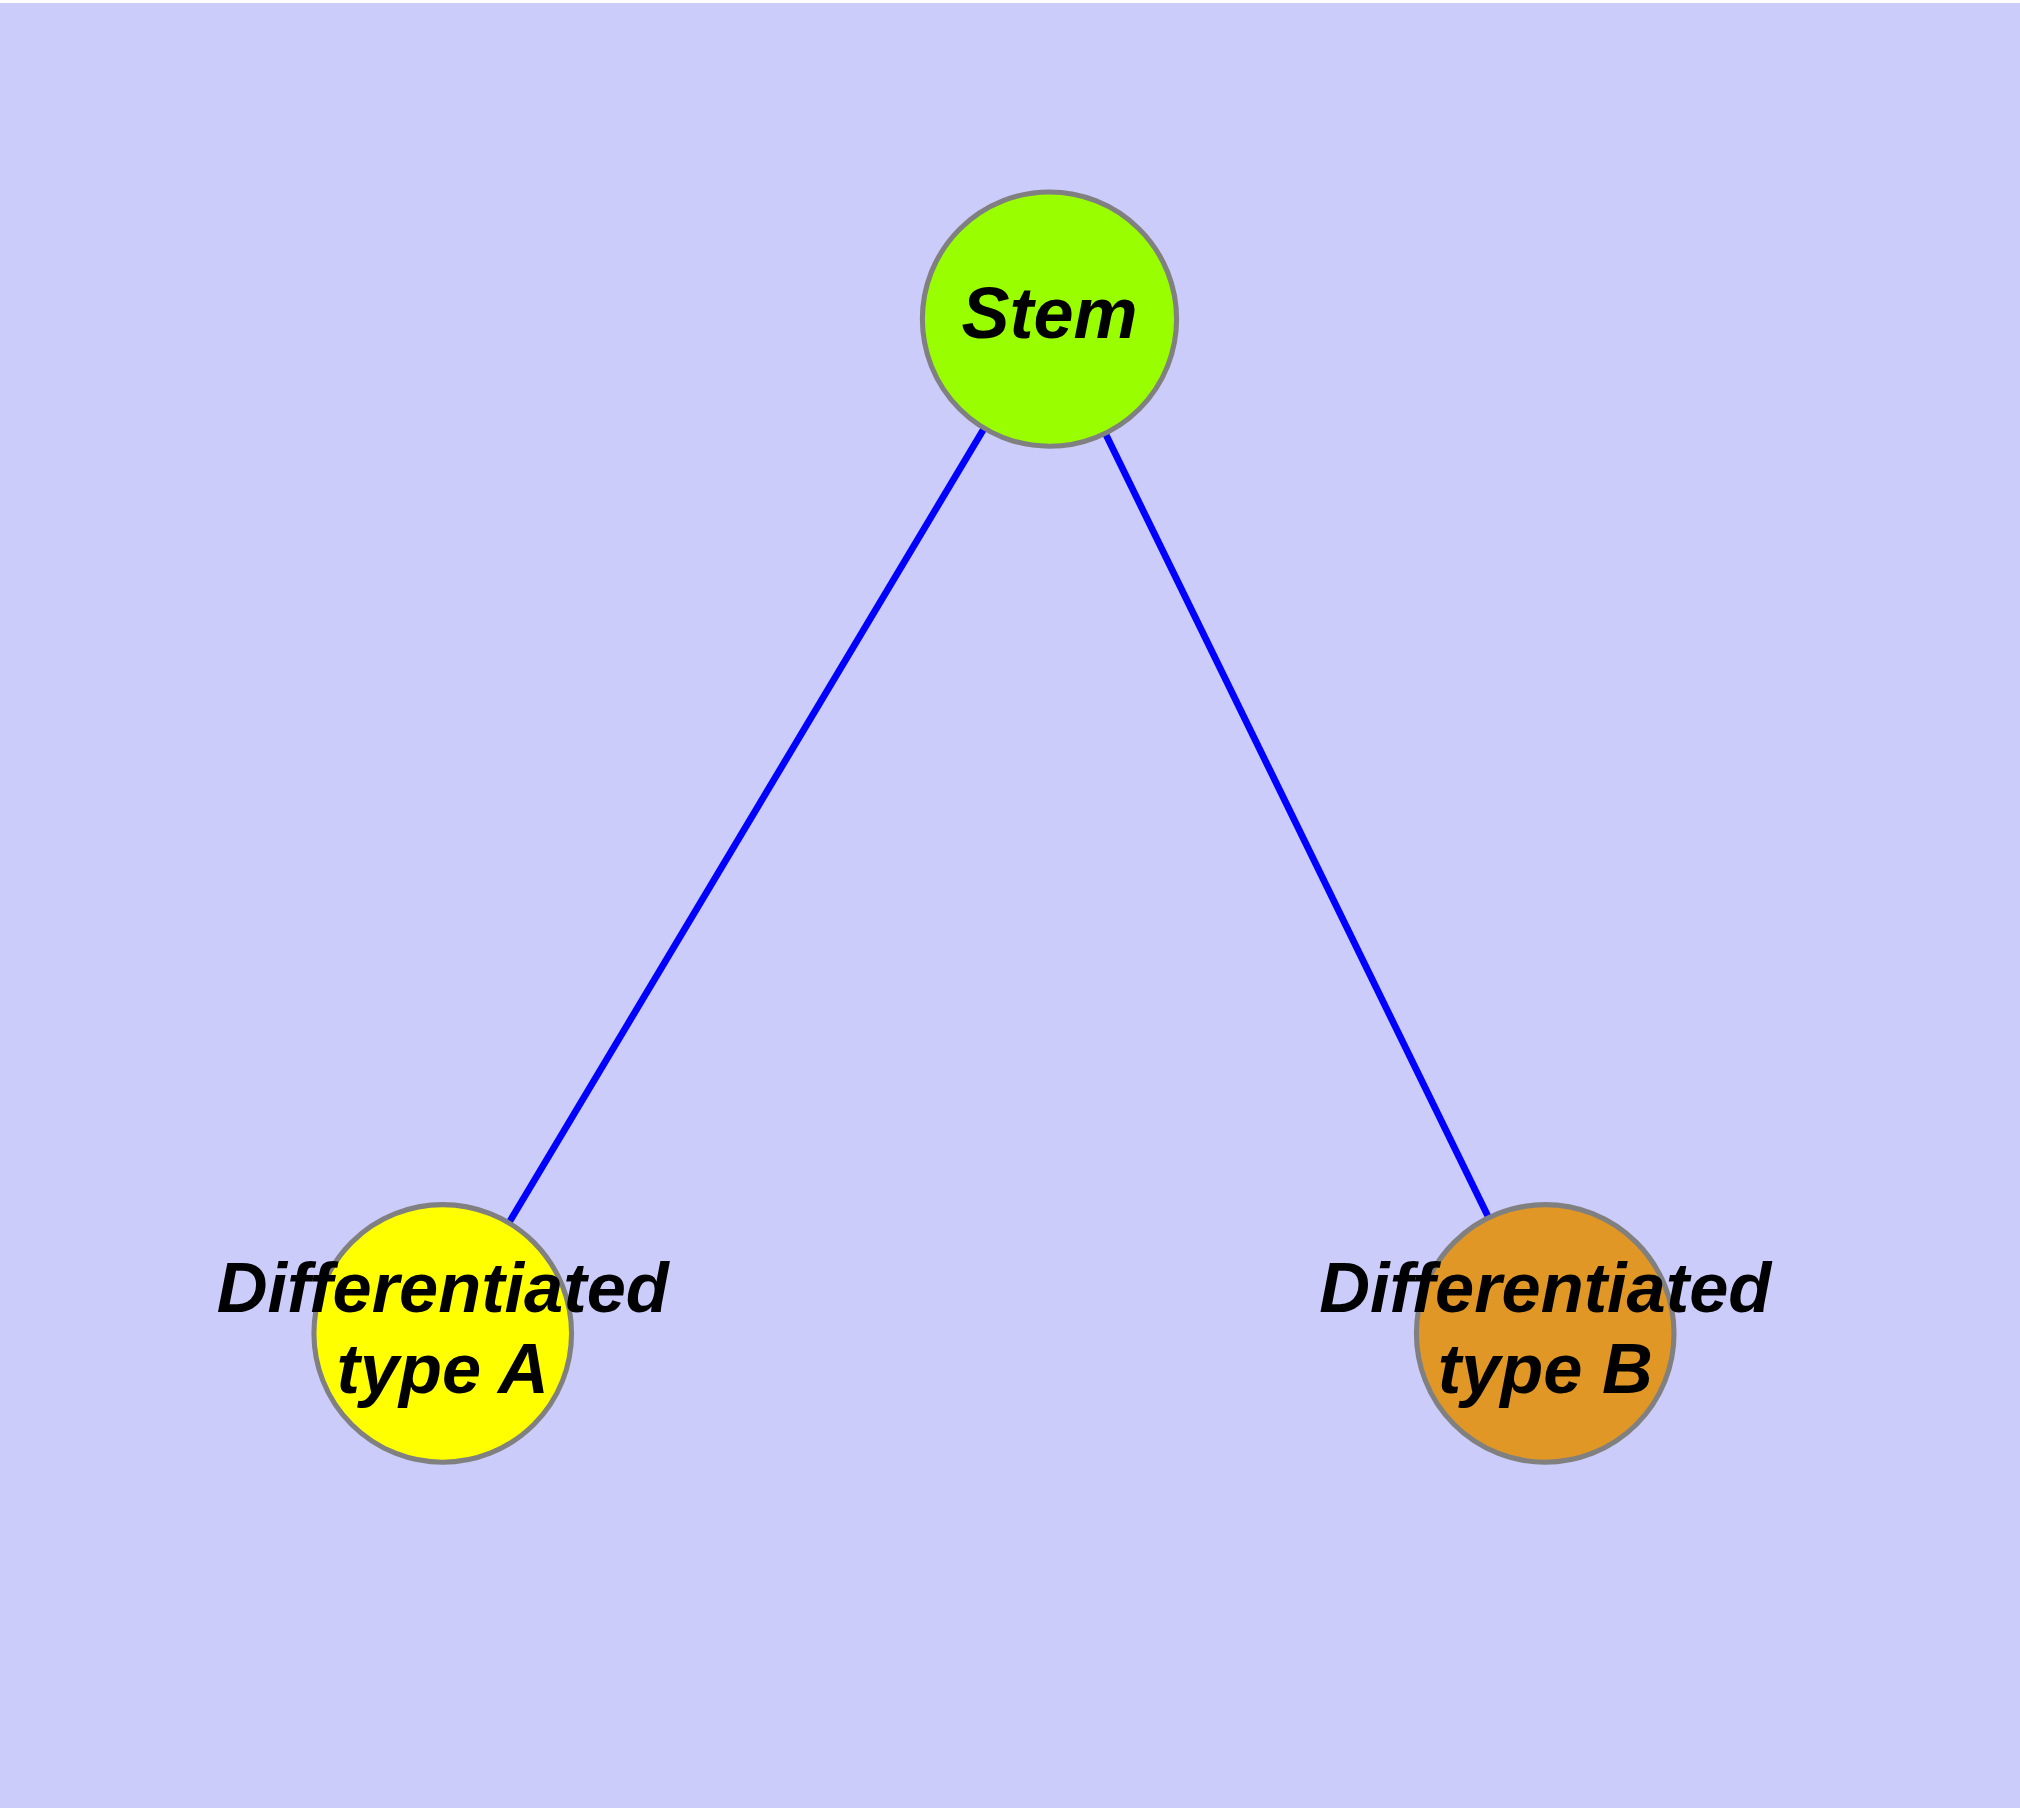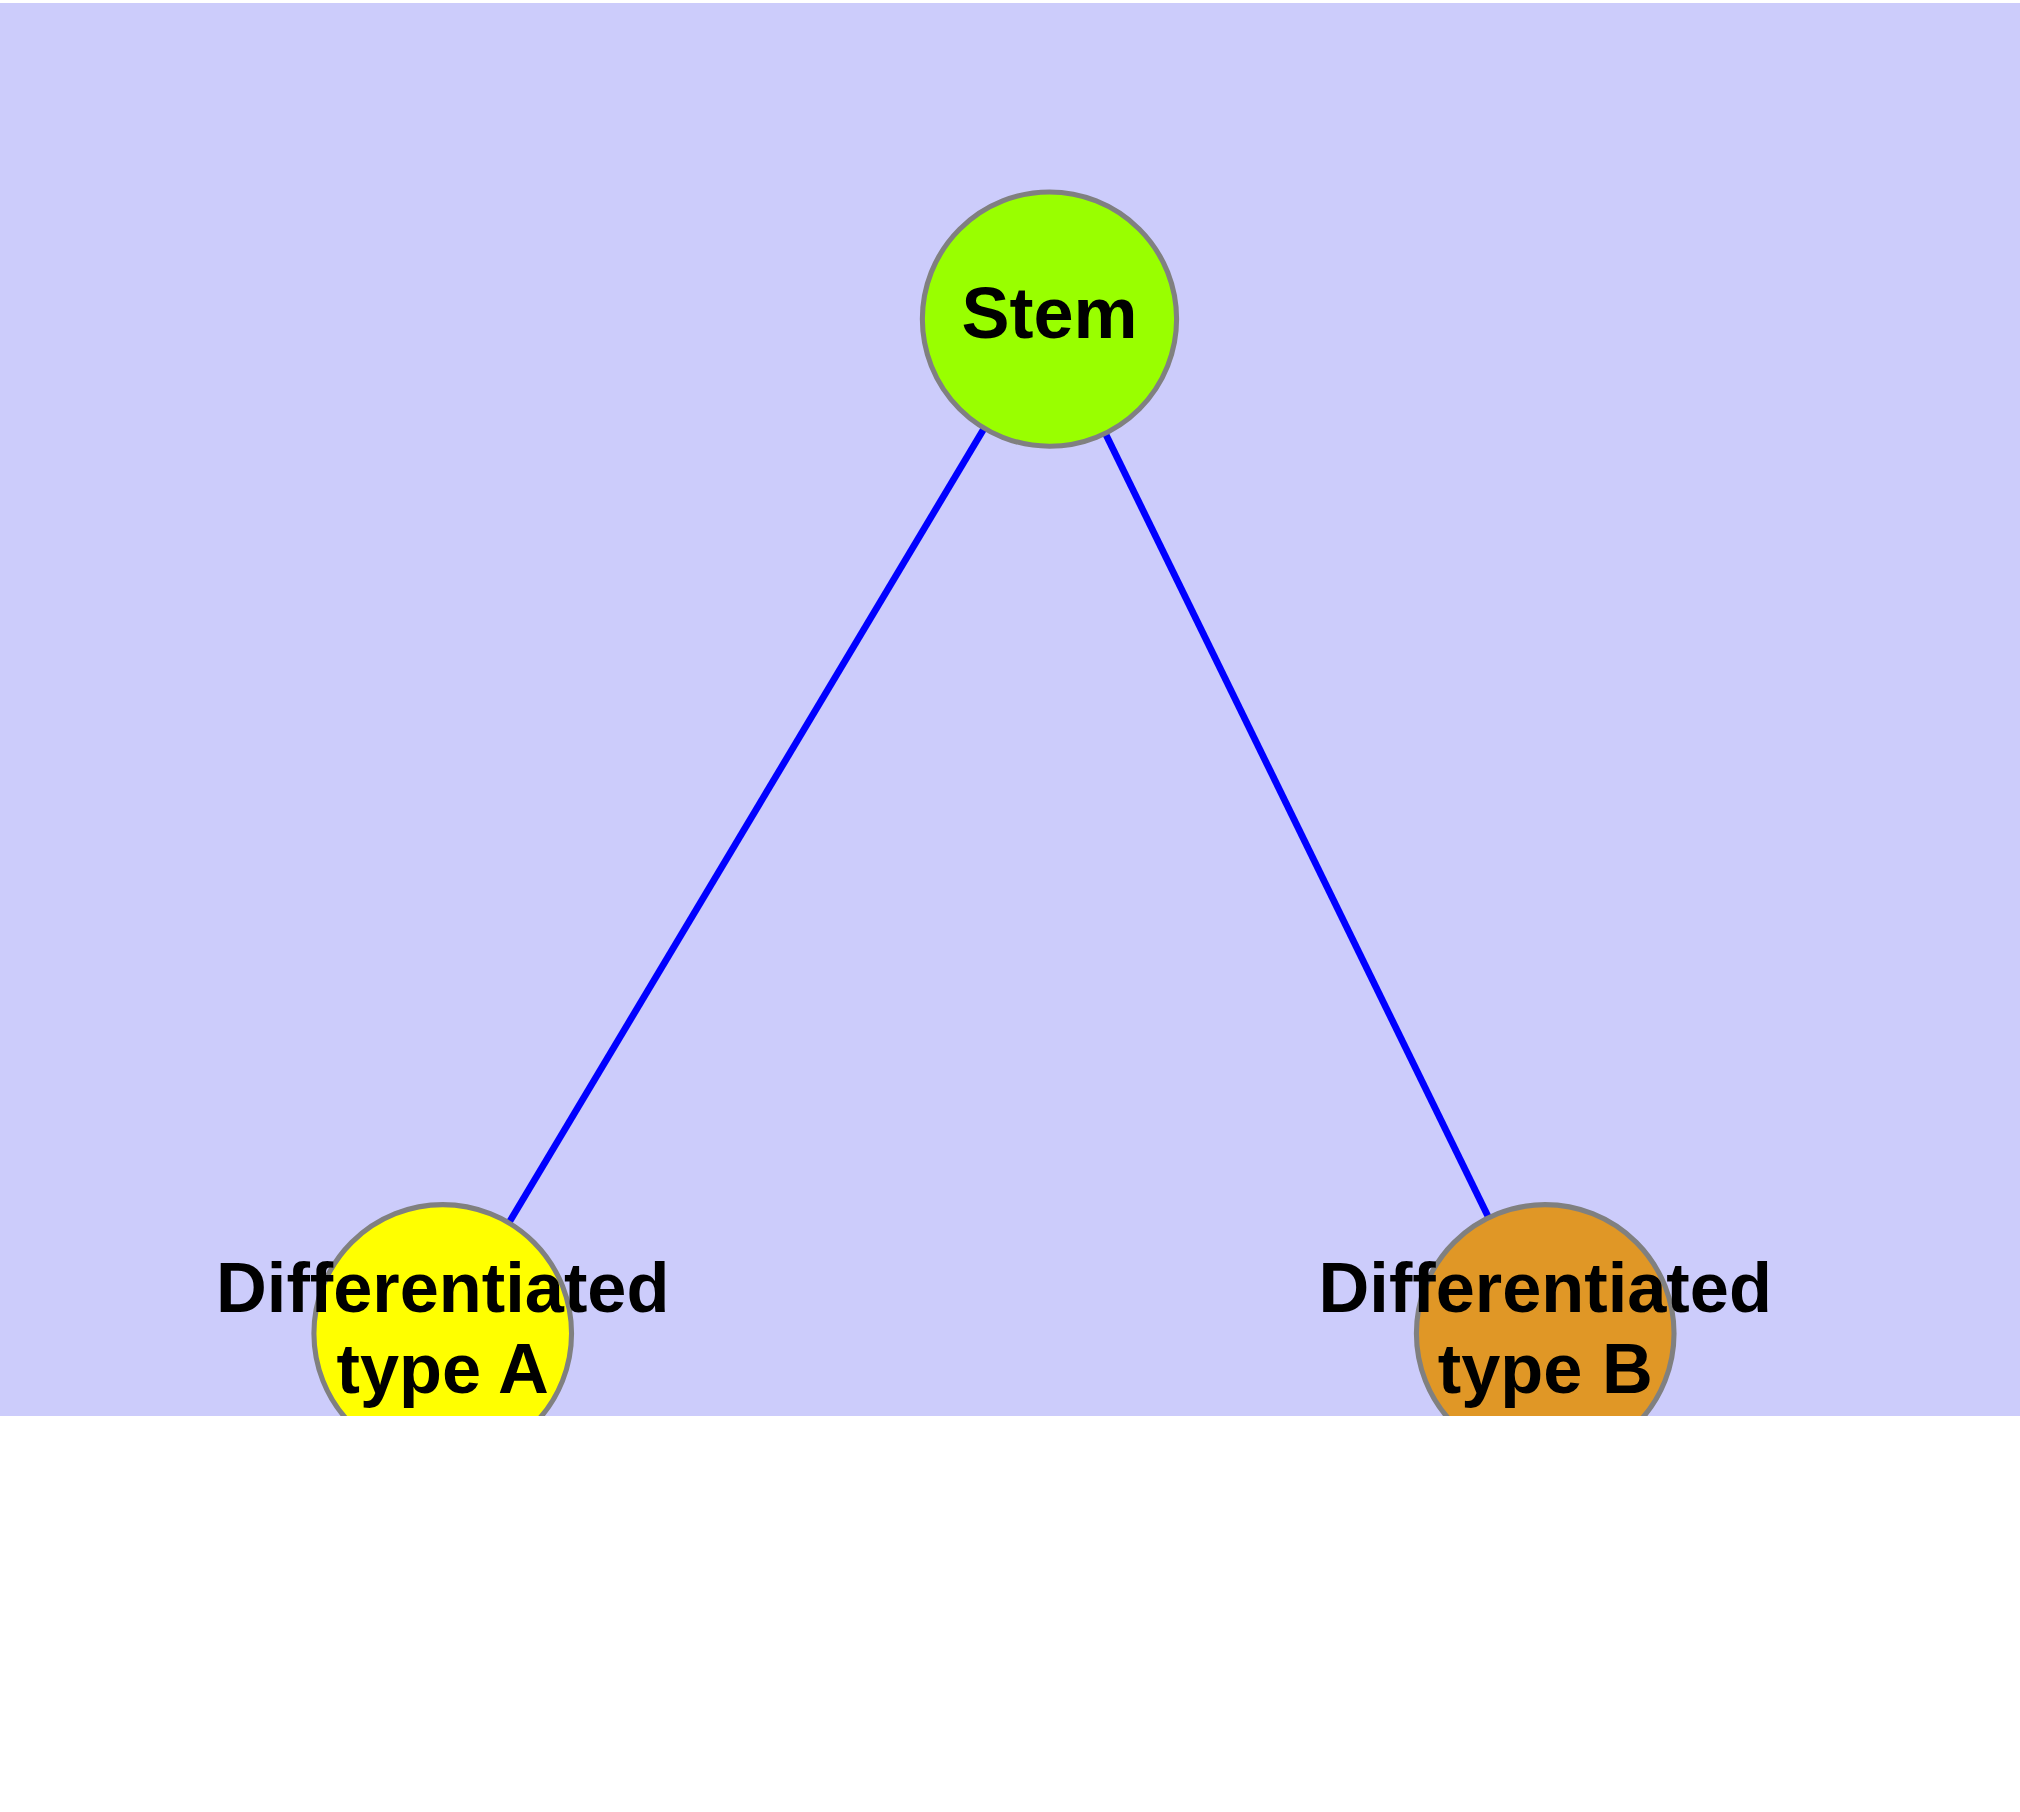--- a/index.html
+++ b/index.html
@@ -3,24 +3,25 @@
 <meta charset="utf-8">
 <style>
   html, body {
     margin: 0;
     padding: 0;
     background: #ffffff;
   }
   #canvas {
     position: relative;
     width: 2021px;
-    height: 1416px;
+    height: 1812px;
     background: #ffffff;
     overflow: hidden;
     font-family: "Liberation Sans", sans-serif;
+    font-style: italic;
   }
   #plot-area {
     position: absolute;
     left: 0;
     top: 2.5px;
     width: 2021px;
     height: 1805px;
     background: #ccccfb;
   }
   #graph-svg {

